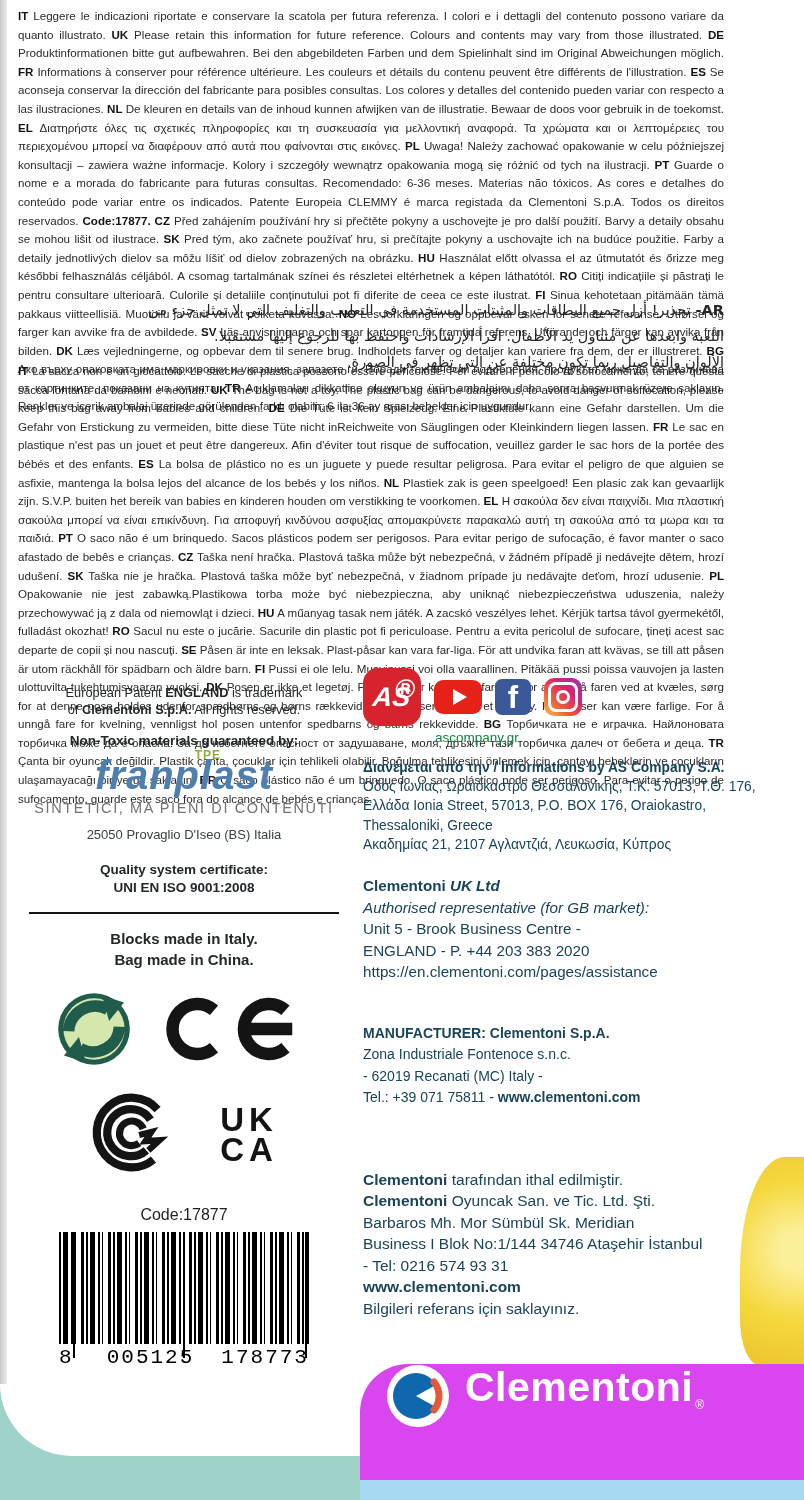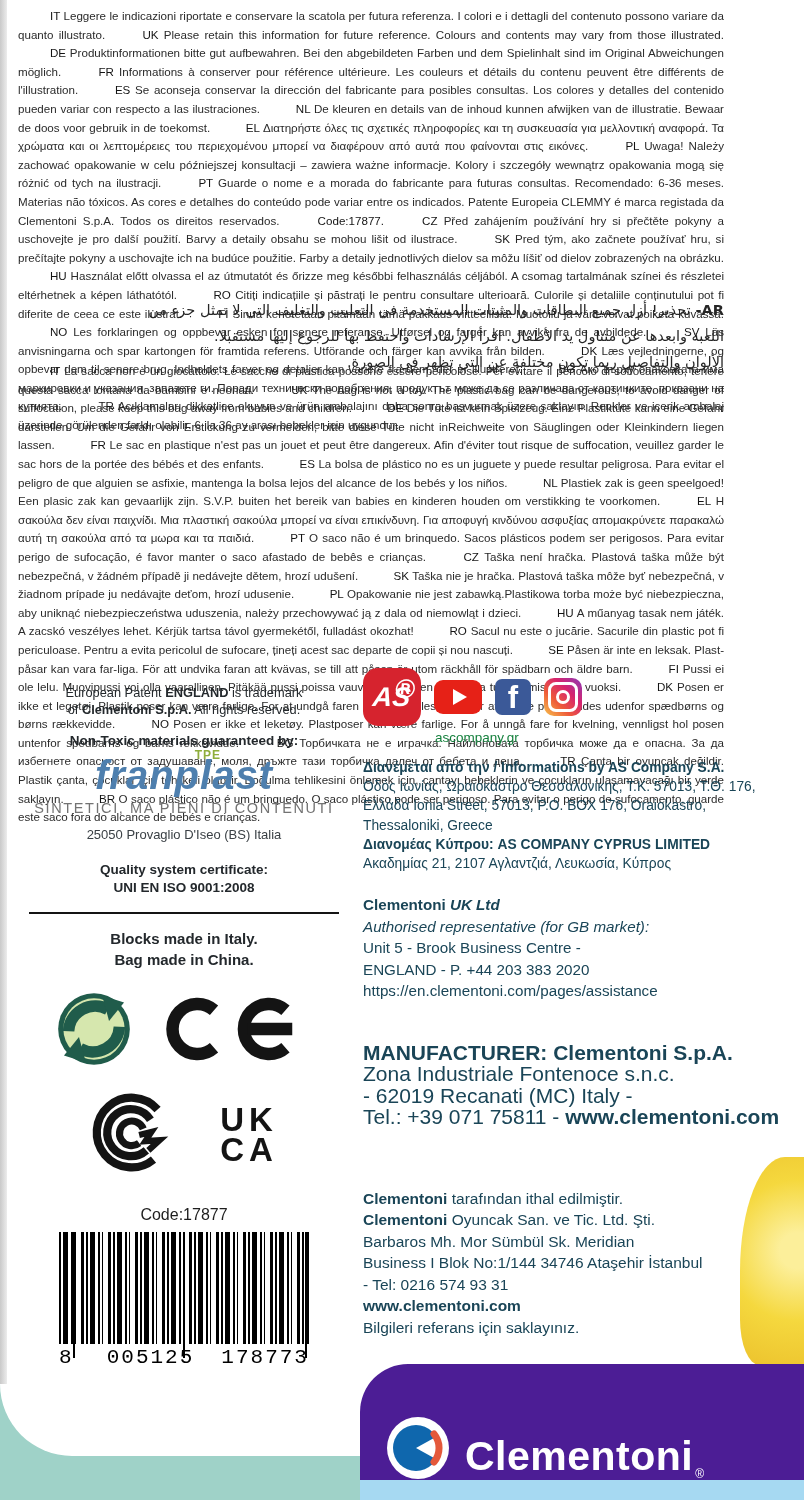--- a/index.html
+++ b/index.html
@@ -8,21 +8,21 @@
   .abs{position:absolute;}
   .b{font-weight:700;}
   .i{font-style:italic;}
   .bi{font-weight:700;font-style:italic;}
 
   
   .edge-left{left:0;top:0;width:7px;height:1445px;background:linear-gradient(90deg,#c9c9c9,#ececec);}
 
   
   .para{left:18px;width:706px;font-size:11.6px;line-height:18.6px;text-align:justify;color:#2a2a2a;}
-  .para .code{font-weight:400;color:#141414;margin-left:32px;}
+  .para .code{font-weight:700;color:#141414;}
   .para1{top:7px;}
   .para2{top:362px;}
 
   
   .arabic{left:110px;top:297px;width:614px;direction:rtl;text-align:right;
           font-family:"DejaVu Sans",sans-serif;font-size:14.5px;line-height:26px;color:#262626;}
 
   
   .leftcol{left:10px;top:684px;width:348px;text-align:center;color:#23282c;}
   .patent{font-size:12.8px;line-height:17px;}
@@ -62,32 +62,32 @@
   .fb{width:36px;height:36px;background:#3b5998;border-radius:7px;color:#fff;font-weight:700;
       display:flex;align-items:flex-end;justify-content:center;font-size:31px;line-height:34px;overflow:hidden;}
   .ig{width:38px;height:38px;border-radius:10px;position:relative;
       background:linear-gradient(45deg,#f7c24b,#ee5a3a 35%,#d6246e 65%,#8a3ab9);}
   .ig::before{content:"";position:absolute;inset:4px;border:3px solid #fff;border-radius:8px;}
   .ig::after{content:"";position:absolute;inset:12px;border:3px solid #fff;border-radius:50%;}
   .social-caption{margin:4px 0 0 72px;font-size:13.5px;color:#15803d;}
   .blk{display:block;}
   .distributor{margin-top:13px;font-size:13.8px;line-height:19.2px;}
   .gbrep{margin-top:21px;font-size:15.2px;line-height:21.5px;}
-  .manufacturer{margin-top:40px;font-size:21px;line-height:21.5px;}
+  .manufacturer{margin-top:40px;font-size:14px;line-height:21.5px;}
   .importer{margin-top:60px;font-size:15.5px;line-height:21.5px;}
 
   
   .seafoam{left:0;top:1384px;width:362px;height:116px;background:#9fd2c8;}
   .white-corner{left:0;top:1384px;width:362px;height:72px;background:#fff;border-bottom-left-radius:85px;}
   .toy-pink{left:768px;top:1182px;width:36px;height:112px;background:#e87b96;border-radius:14px 0 0 30px;}
   .toy-yellow{left:740px;top:1157px;width:64px;height:208px;
       background:radial-gradient(circle at 90% 45%,#fcef9a 0 14%,#f5d83e 55%,#ecc22d 100%);
       border-radius:70% 0 0 30% / 55% 0 0 22%;}
-  .banner{left:360px;top:1364px;width:444px;height:116px;background:#4c1d95;border-top-left-radius:48px;
-          display:flex;align-items:flex-end;padding-left:26px;box-sizing:border-box;gap:15px;}
+  .banner{left:360px;top:1364px;width:444px;height:116px;background:#d946ef;border-top-left-radius:48px;
+          display:flex;align-items:flex-start;padding-left:26px;box-sizing:border-box;gap:15px;}
   .brand-word{color:#fff;font-weight:700;font-size:41px;letter-spacing:0.5px;white-space:nowrap;}
   .brand-reg{color:#fff;font-size:12px;vertical-align:baseline;position:relative;top:8px;left:2px;}
   .strip-lightblue{left:360px;top:1480px;width:444px;height:20px;background:#a6d9f2;}
 </style>
 </head>
 <body>
 
 <div id="page">
 
   <div class="abs edge-left"></div>
@@ -186,21 +186,20 @@
           <span>f</span>
         </div>
       <div class="ig"></div>
     </div>
     <div class="social-caption">ascompany.gr</div>
 
     <div class="blk distributor">
         <div class="ln"><span><span class="b">Διανέμεται από την / Informations by AS Company S.A.</span></span></div>
         <div class="ln"><span><span class="">Οδός Ιωνίας, Ωραιόκαστρο Θεσσαλονίκης, Τ.Κ. 57013, Τ.Θ. 176,</span></span></div>
         <div class="ln"><span><span class="">Ελλάδα Ionia Street, 57013, P.O. BOX 176, Oraiokastro, Thessaloniki, Greece</span></span></div>
-        <div class="ln"><span><span class="b">Διανομέας Κύπρου: AS COMPANY CYPRUS LIMITED</span></span></div>
         <div class="ln"><span><span class="">Ακαδημίας 21, 2107 Αγλαντζιά, Λευκωσία, Κύπρος</span></span></div>
       </div>
 
     <div class="blk gbrep">
         <div class="ln"><span><span class="b">Clementoni </span><span class="bi">UK Ltd</span></span></div>
         <div class="ln"><span><span class="i">Authorised representative  (for GB market):</span></span></div>
         <div class="ln"><span><span class="">Unit 5 - Brook Business Centre -</span></span></div>
         <div class="ln"><span><span class="">ENGLAND - P. +44 203 383 2020</span></span></div>
         <div class="ln"><span><span class="">https://en.clementoni.com/pages/assistance</span></span></div>
       </div>

